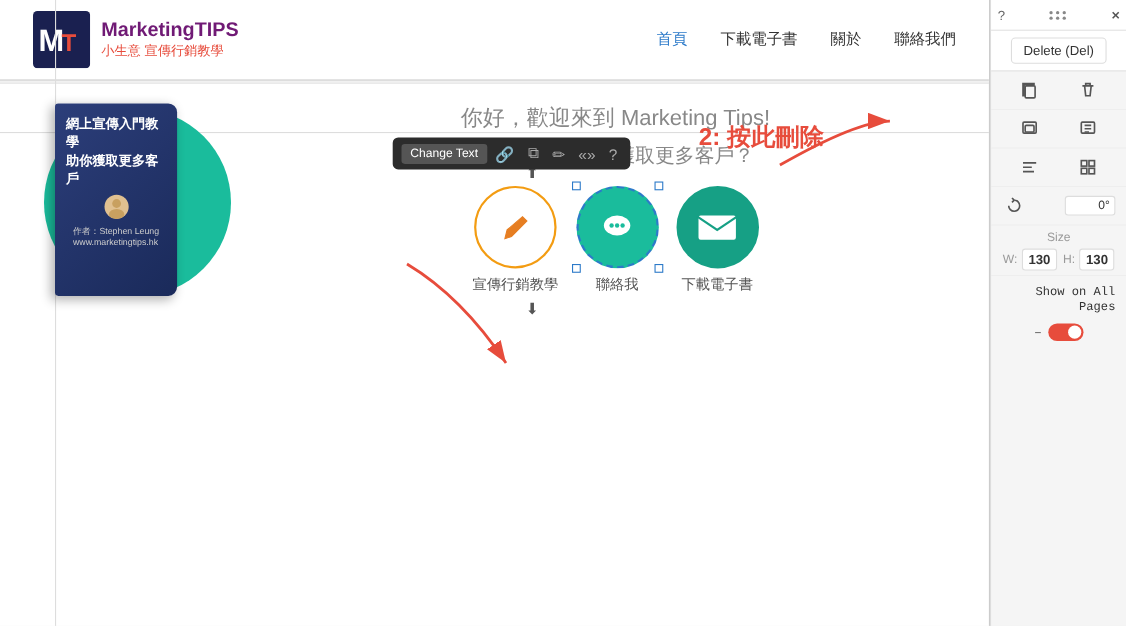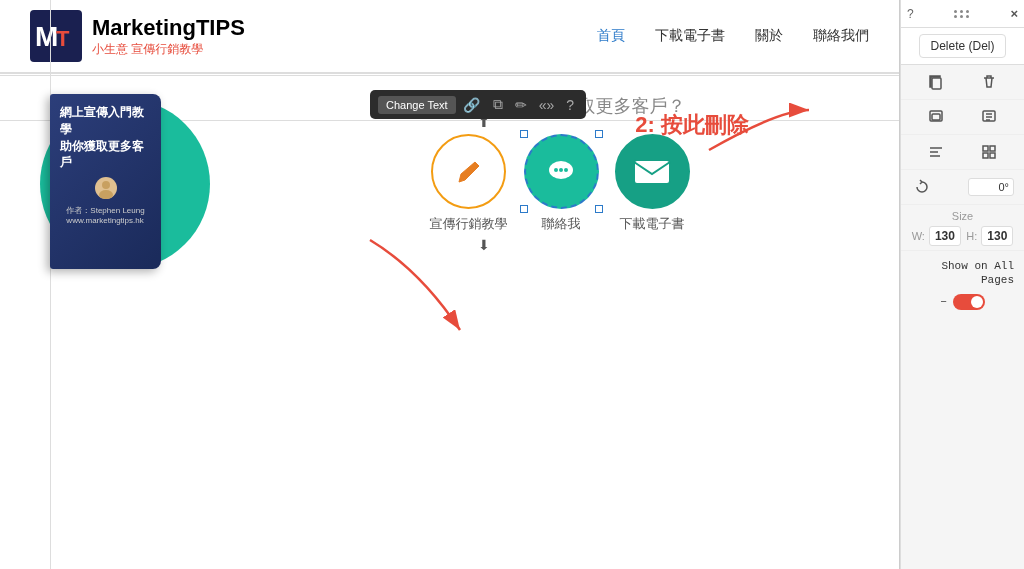--- a/index.html
+++ b/index.html
@@ -224,23 +224,23 @@
       align-items: center;
       gap: 10px;
     }
 
     .logo-icon {
       width: 52px;
       height: 52px;
     }
 
     .logo-text-block .main-title {
-      font-size: 22px;
+      font-size: 18px;
       font-weight: bold;
-      color: #000000;
+      color: #701a75;
     }
 
     .logo-text-block .sub-title {
       font-size: 12px;
       color: #555;
     }
 
     .logo-text-block .sub-title span {
       color: #e74c3c;
     }
@@ -602,27 +602,28 @@
           </div>
           <div class="author-text">
             <div>作者：Stephen Leung</div>
             <div>www.marketingtips.hk</div>
           </div>
         </div>
       </div>
     </div>
 
     <div class="right-content">
+      <div class="welcome-text">你好，歡迎來到 Marketing Tips!</div>
 
 
       <div class="sub-welcome">想運用網上宣傳獲取更多客戶？</div>
 
       <div class="icon-buttons-row" style="position:relative; margin-top:10px;">
 
-        <div class="floating-toolbar" style="position:absolute; top:-44px; left:120px; z-index:10; background:#2c2c2c; border-radius:5px; display:flex; gap:4px; padding:4px 8px; align-items:center;">
+        <div class="floating-toolbar" style="position:absolute; top:-44px; left:107px; z-index:10; background:#2c2c2c; border-radius:5px; display:flex; gap:4px; padding:4px 8px; align-items:center;">
           <button class="ft-btn" style="background:#555;border:none;border-radius:3px;color:#fff;font-size:11px;padding:3px 8px;cursor:pointer;">Change Text</button>
           <span class="ft-icon" style="color:#aaa;font-size:14px;cursor:pointer;">🔗</span>
           <span class="ft-icon" style="color:#aaa;font-size:14px;cursor:pointer;">⧉</span>
           <span class="ft-icon" style="color:#aaa;font-size:14px;cursor:pointer;">✏</span>
           <span class="ft-icon" style="color:#aaa;font-size:14px;cursor:pointer;">«»</span>
           <span class="ft-icon" style="color:#aaa;font-size:14px;cursor:pointer;">?</span>
         </div>
 
         <div style="position:absolute; top:-20px; left:228px; color:#555; font-size:14px; z-index:9;">⬆</div>
         <div style="position:absolute; bottom:-20px; left:228px; color:#555; font-size:14px; z-index:9;">⬇</div>

